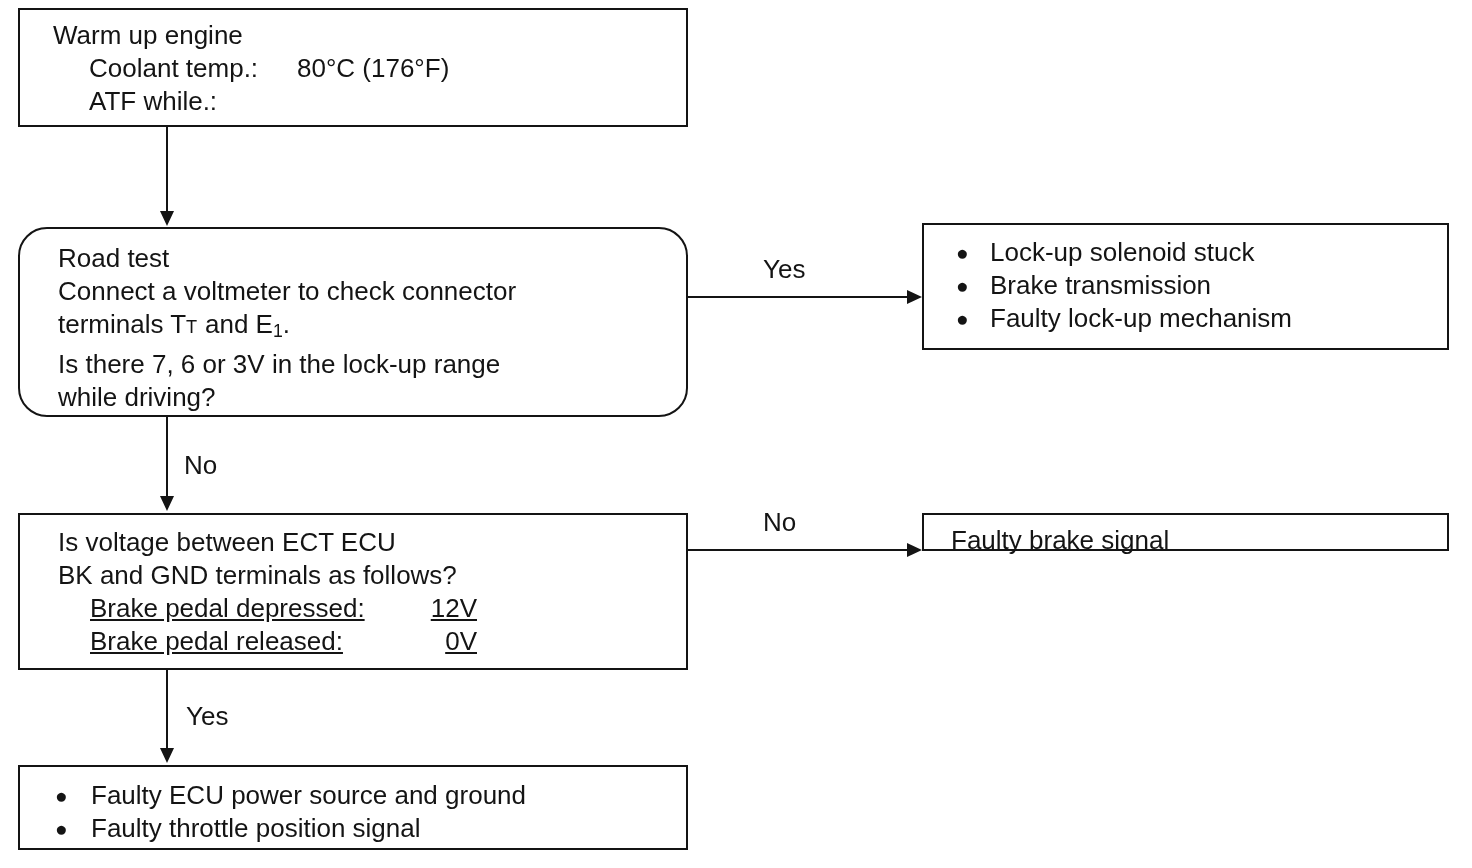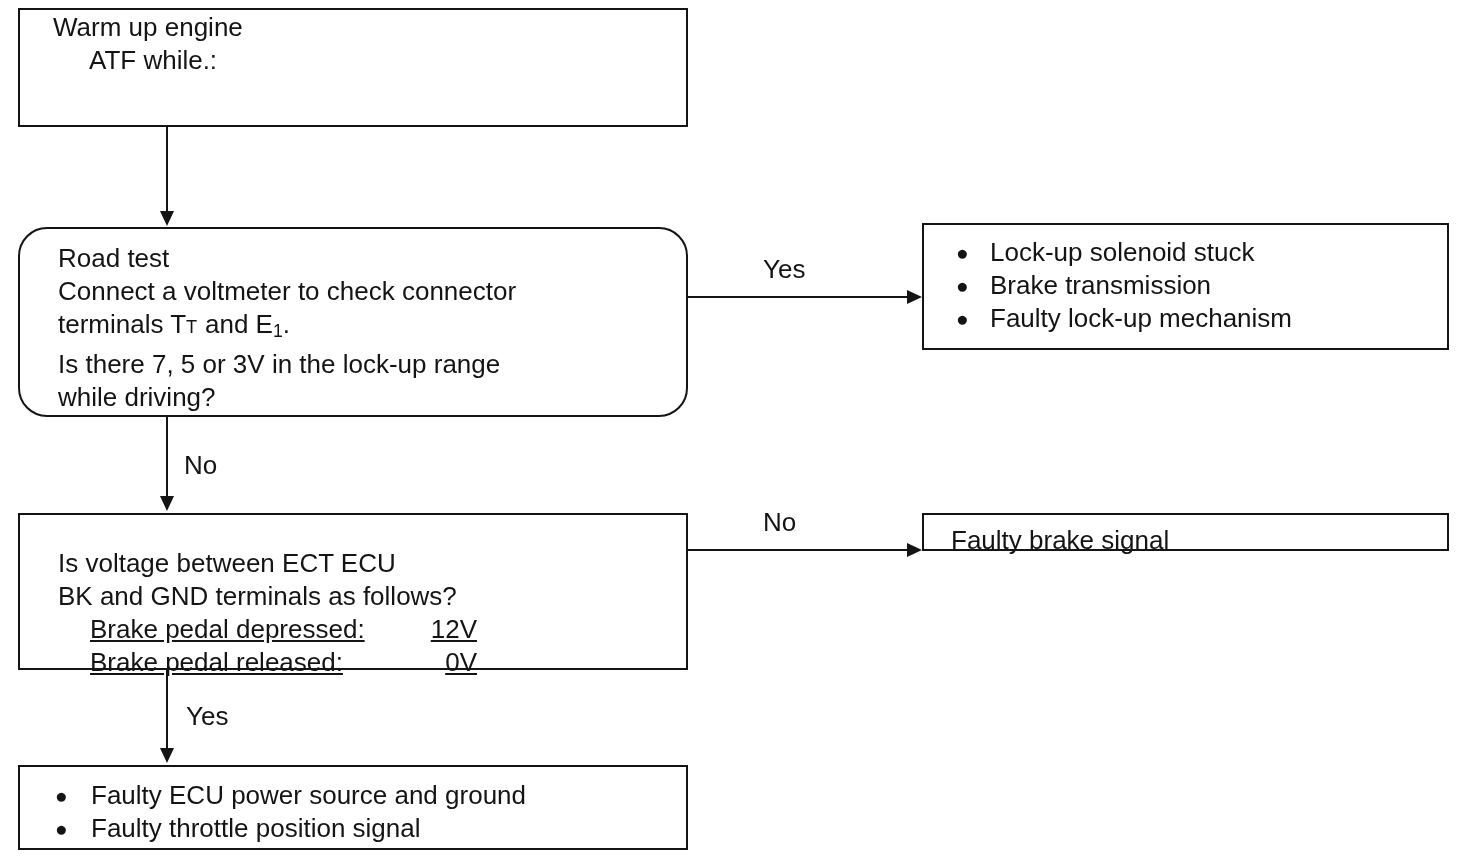--- a/index.html
+++ b/index.html
@@ -70,37 +70,41 @@
     font-size: 0.68em;
     vertical-align: -0.22em;
   }
   .nowrap { white-space: nowrap; }
 </style>
 </head>
 <body>
 
 <div class="canvas">
 
-  <div class="node box1" style="left:18px; top:8px; width:670px; height:119px; padding:1px 10px 0 33px;">
+  <div class="node box1" style="left:18px; top:8px; width:670px; height:119px; padding:9px 10px 0 33px;">
     <div>Warm up engine</div>
+    <div class="kv">
+      <span class="k">Coolant temp.:</span>
+      <span class="v nowrap">80°C (176°F)</span>
+    </div>
     <div class="kv">
       <span class="k">ATF while.:</span>
     </div>
   </div>
 
   <div class="vline" style="left:166px; top:127px; height:86px;"></div>
   <div class="arrow-down" style="left:160px; top:211px;"></div>
 
   <div class="node box2" style="left:18px; top:227px; width:670px; height:190px; padding:13px 14px 0 38px;border-radius:29px;">
     <div>Road test</div>
     <div>Connect a voltmeter to check connector</div>
     <div>
       <span>terminals T</span><span class="small-cap">T</span><span> and E</span><span class="subscript">1</span><span>.</span>
     </div>
-    <div>Is there 7, 5 or 3V in the lock-up range</div>
+    <div>Is there 7, 6 or 3V in the lock-up range</div>
     <div>while driving?</div>
   </div>
 
   <div class="hline" style="left:688px; top:296px; width:221px;"></div>
   <div class="arrow-right" style="left:907px; top:290px;"></div>
   <div class="edge-label" style="left:763px; top:253px;">Yes</div>
 
   <div class="node rbox1" style="left:922px; top:223px; width:527px; height:127px; padding:11px 10px 0 32px;">
     <div class="bullet-row">
       <span class="bullet">●</span>
@@ -113,21 +117,21 @@
     <div class="bullet-row">
       <span class="bullet">●</span>
       <span>Faulty lock-up mechanism</span>
     </div>
   </div>
 
   <div class="vline" style="left:166px; top:417px; height:81px;"></div>
   <div class="arrow-down" style="left:160px; top:496px;"></div>
   <div class="edge-label" style="left:184px; top:449px;">No</div>
 
-  <div class="node box3" style="left:18px; top:513px; width:670px; height:157px; padding:32px 14px 0 38px;">
+  <div class="node box3" style="left:18px; top:513px; width:670px; height:157px; padding:11px 14px 0 38px;">
     <div>Is voltage between ECT ECU</div>
     <div>BK and GND terminals as follows?</div>
     <div class="kv">
       <span class="k">Brake pedal depressed:</span>
       <span class="v">12V</span>
     </div>
     <div class="kv">
       <span class="k">Brake pedal released:</span>
       <span class="v">0V</span>
     </div>

